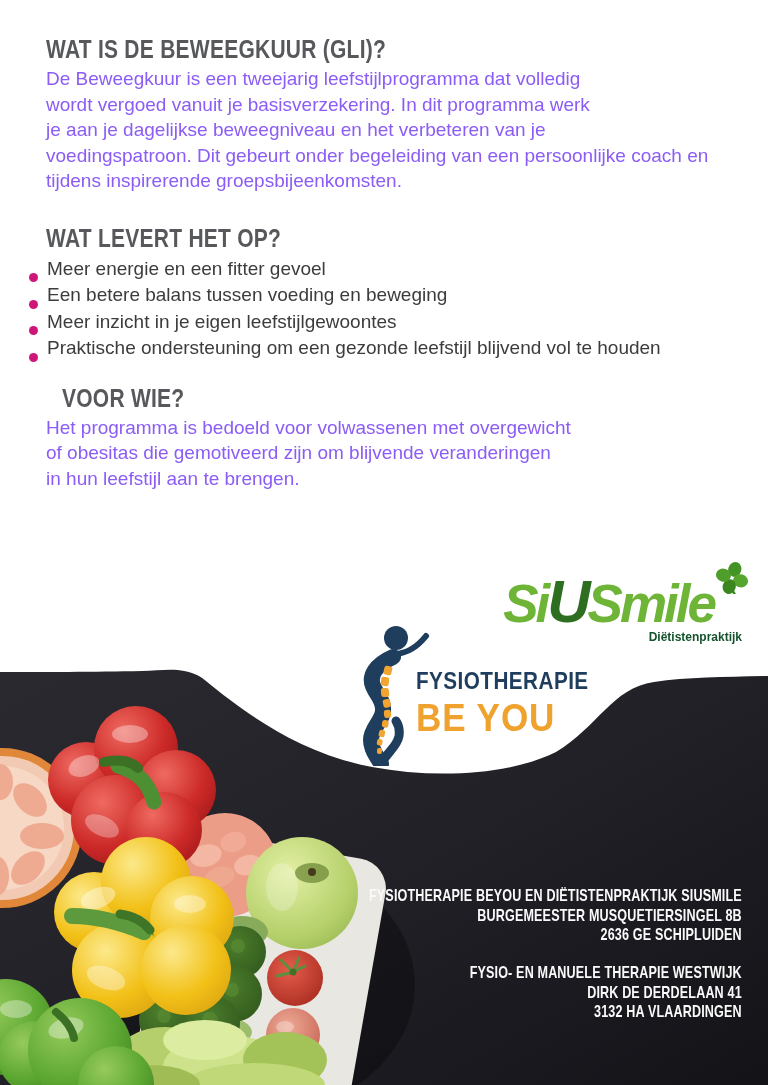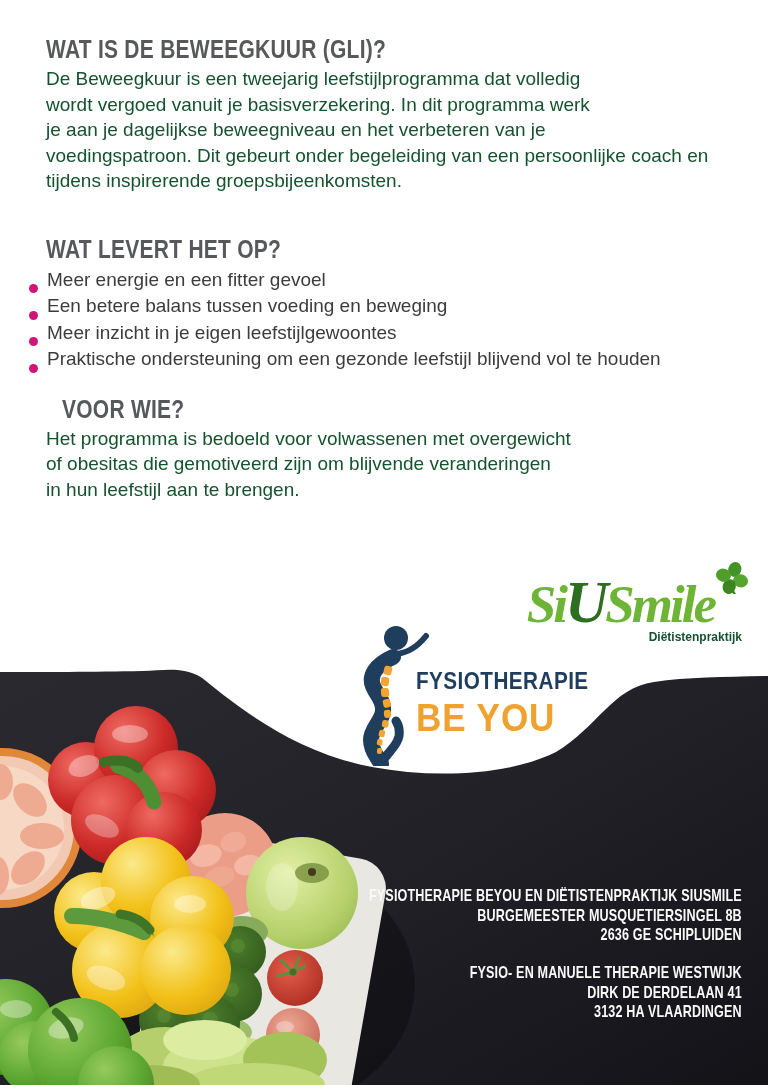--- a/index.html
+++ b/index.html
@@ -2,30 +2,30 @@
 <html><head>
 <meta charset="utf-8">
 <style>
   html,body{margin:0;padding:0;background:#ffffff;}
   .flyer{position:relative;width:768px;height:1085px;background:#ffffff;overflow:hidden;
          font-family:"Liberation Sans",sans-serif;}
   
   .content{position:absolute;left:46px;top:36px;width:710px;}
   .hd{margin:0;color:#57585b;font-size:25px;font-weight:bold;letter-spacing:.3px;line-height:26px;}
   .hd .cond{display:inline-block;transform:scaleX(.84);transform-origin:left center;white-space:nowrap;}
-  .para{margin:4px 0 0 0;color:#14532d;font-size:19px;line-height:25.5px;}
+  .para{margin:4px 0 0 0;color:#8b5cf6;font-size:19px;line-height:25.5px;}
   .para .pline{white-space:nowrap;}
-  .hd2{margin-top:42px;}
+  .hd2{margin-top:31px;}
   .hd3{margin-top:23px;margin-left:16px;}
   .bullets{list-style:none;margin:5px 0 0 0;padding:0;}
   .bullets li{display:flex;align-items:flex-end;color:#3c3c3e;font-size:19px;line-height:26.5px;white-space:nowrap;}
   .dot{flex:0 0 auto;width:9px;height:9px;border-radius:50%;background:#cf1578;margin:9px 9px 0 -17px;}
   
   .siusmile{position:absolute;left:448px;top:562px;width:300px;text-align:right;z-index:6;}
-  .si-script{font-family:Liberation Serif, serif;font-style:italic;font-weight:bold;
+  .si-script{font-family:Liberation Sans, sans-serif;font-style:italic;font-weight:bold;
              font-size:53px;line-height:56px;letter-spacing:-3px;white-space:nowrap;}
   .si-g1{color:#6db437;}
   .si-g2{color:#2e6e20;font-size:60px;}
   .clover{display:inline-block;vertical-align:28px;margin-left:2px;}
   .si-sub{color:#14532d;font-size:12px;font-weight:bold;margin:-2px 6px 8px 0;}
   
   .beyou{position:absolute;left:358px;top:626px;width:230px;height:140px;z-index:6;}
   .beyou-fig{position:absolute;left:0;top:0;}
   .beyou-text{position:absolute;left:58px;top:42px;white-space:nowrap;}
   .beyou-l1{color:#1f3d5c;font-size:23px;font-weight:bold;letter-spacing:.5px;

